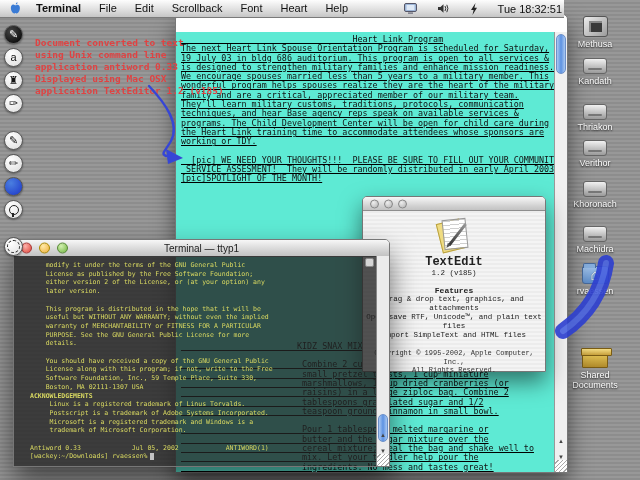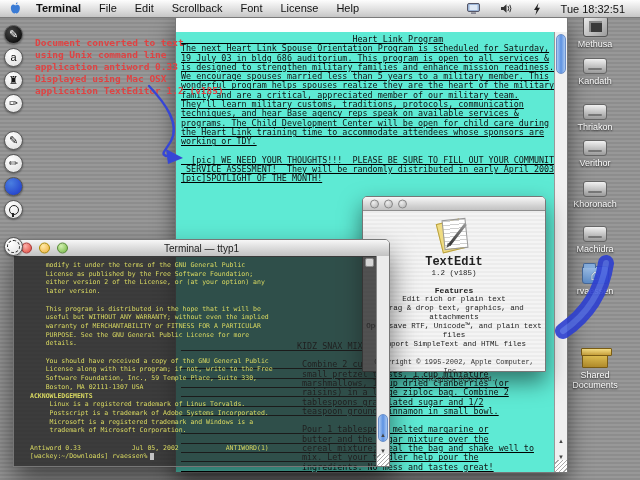--- a/index.html
+++ b/index.html
@@ -1,26 +1,26 @@
 <!DOCTYPE html>
 <html><head>
 <meta charset="utf-8">
 <style>
   html,body{margin:0;padding:0;}
   #screen{position:relative;width:640px;height:480px;overflow:hidden;
     font-family:"Liberation Sans",sans-serif;
     background:repeating-linear-gradient(0deg,#8d8d8d 0px,#8d8d8d 2px,#989898 2px,#989898 4px);}
   
-  .menubar{position:absolute;left:0;top:0;width:640px;height:17px;z-index:50;
+  .menubar{position:absolute;left:0;top:0;width:564px;height:17px;z-index:50;
     background:linear-gradient(#fdfdfd,#d8d8d8 70%,#c6c6c6);
     border-bottom:1px solid #7a7a7a;display:flex;align-items:center;font-size:11px;color:#111;}
   .menubar .mitem{padding:0 9px;line-height:17px;}
   .menubar .mitem.app{font-weight:bold;}
   .apple-wrap{padding:0 6px 0 9px;display:flex;align-items:center;}
-  .mb-right{margin-left:auto;display:flex;align-items:center;gap:20px;padding-right:15px;}
+  .mb-right{margin-left:auto;display:flex;align-items:center;gap:20px;padding-right:2px;}
   .clock{font-size:11px;color:#111;}
   .sicon{display:flex;align-items:center;}
   
   .anno-toolbar{position:absolute;left:4px;top:25px;z-index:45;display:flex;flex-direction:column;}
   .tool{width:19px;height:19px;border-radius:50%;background:radial-gradient(circle at 35% 30%,#fff,#dcdcdc);
     border:1px solid #555;box-sizing:border-box;display:flex;align-items:center;justify-content:center;
     font-size:11px;color:#111;margin-bottom:4px;padding:0;box-shadow:0 1px 2px rgba(0,0,0,.4);}
   .tool.gap{margin-top:14px;}
   .tool .g{line-height:1;}
   .tool.dark{background:radial-gradient(circle at 35% 30%,#444,#000);color:#fff;}
@@ -137,21 +137,21 @@
       <svg width="12" height="13" viewBox="0 0 16 17">
         <path d="M8 4 C5 2 2.5 4 2.5 7.5 C2.5 12 5 15 7 15 C8 15 8 14.4 8.6 14.4 C9.2 14.4 9.2 15 10.2 15 C12.2 15 14.5 12 14.5 7.5 C14.5 4 11.5 2.3 9.6 4 C9.1 4.4 8.5 4.4 8 4 Z" fill="#3a7bd5"></path>
         <path d="M9 3.2 C9 1.4 10.6 0.2 11.4 0.2 C11.4 2 10.2 3.2 9 3.2 Z" fill="#3a7bd5"></path>
       </svg>
     </span>
     <span class="mitem app">Terminal</span>
     <span class="mitem">File</span>
     <span class="mitem">Edit</span>
     <span class="mitem">Scrollback</span>
     <span class="mitem">Font</span>
-    <span class="mitem">License</span>
+    <span class="mitem">Heart</span>
     <span class="mitem">Help</span>
     <span class="mb-right">
       <span class="sicon">
         <svg width="13" height="11" viewBox="0 0 13 11">
             <rect x="0.5" y="0.5" width="12" height="8" rx="1.5" fill="#9db6d8" stroke="#556"></rect>
             <rect x="2.5" y="2" width="8" height="5" fill="#dfe9f6"></rect>
             <rect x="4" y="9.5" width="5" height="1.2" fill="#667"></rect>
           </svg>
       </span>
       <span class="sicon">
@@ -308,21 +308,20 @@
     </div>
     <div class="about-body">
       <div class="te-icon">
         <div class="sheet back"></div>
           <div class="sheet"></div>
           <div class="penicon"></div>
       </div>
       <div class="about-name">TextEdit</div>
       <div class="about-ver">1.2 (v185)</div>
       <div class="about-feat-title">Features</div>
-      <div class="about-line">Edit rich or plain text</div>
       <div class="about-line">Drag &amp; drop text, graphics, and attachments</div>
       <div class="about-line">Open/save RTF, Unicode™, and plain text files</div>
       <div class="about-line">Import SimpleText and HTML files</div>
       <div class="about-copy">
         <div>Copyright © 1995-2002, Apple Computer, Inc.,</div>
         <div>All Rights Reserved.</div>
       </div>
     </div>
   </div>
 

